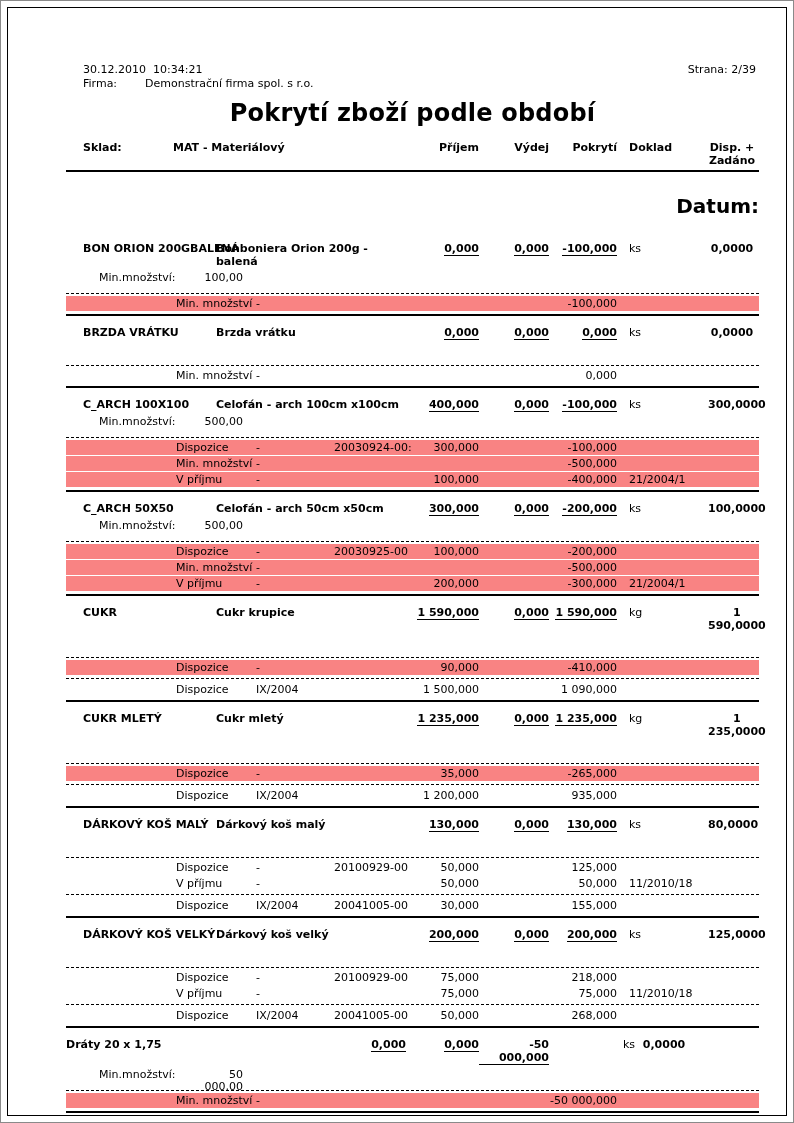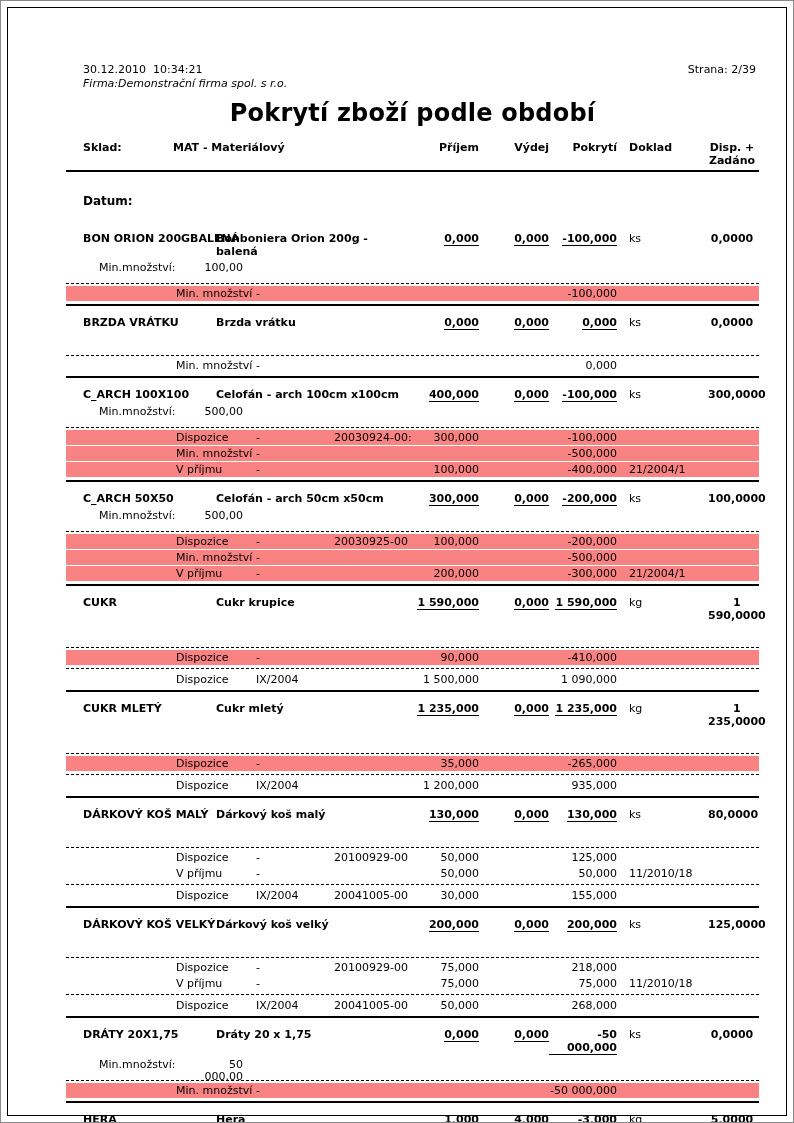--- a/index.html
+++ b/index.html
@@ -9,29 +9,29 @@
     border:1px solid #8a8a8a;
     background:#fff;
     font-family:"DejaVu Sans","Liberation Sans",sans-serif;
     font-size:11px;color:#000;
     overflow:hidden;
   }
   .frame{position:absolute;inset:6px;border:1px solid #000;pointer-events:none;}
   .content{margin-left:65px;width:693px;padding-top:34px;}
   .meta-row{display:flex;justify-content:space-between;padding:0 3px 0 17px;line-height:14px;margin-top:28px;}
   .meta-datetime{white-space:pre;}
-  .firm-row{display:flex;padding-left:17px;line-height:14px;font-style:italic;}
+  .firm-row{display:flex;gap:28px;padding-left:17px;line-height:14px;}
   .report-title{font-size:24px;font-weight:bold;text-align:center;margin:8px 0 12px;letter-spacing:.2px;}
   .cols-row{display:grid;grid-template-columns:107px 233px 73px 70px 68px 6px 85px 1fr;
     font-weight:bold;line-height:13px;margin-top:14px;}
   .cols-row .c-sklad{padding-left:17px;}
   .num,.c-prijem,.c-vydej,.c-pokryti{text-align:right;}
   .c-disp{text-align:center;padding-right:3px;}
   .header-rule{border-top:2px solid #000;margin-top:3px;}
-  .section-heading{font-size:12px;font-weight:bold;margin:22px 0 14px;padding-left:17px;}
+  .section-heading{font-size:20px;font-weight:bold;margin:22px 0 14px;padding-left:17px;text-align:right;}
   .item-row{display:grid;grid-template-columns:150px 190px 73px 70px 68px 6px 85px 1fr;
     font-weight:bold;line-height:13px;padding-top:10px;}
   .item-row .c-code{padding-left:17px;white-space:nowrap;}
   .item-row .c-unit{font-weight:normal;padding-left:6px;}
   .u{border-bottom:1px solid #000;display:inline-block;padding-bottom:0;}
   .min-row{height:19px;padding:4px 0 0 33px;display:flex;line-height:12px;}
   .min-row .min-label{width:92px;}
   .min-row .min-value{width:52px;text-align:right;}
   .dashed{border-top:1px dashed #000;margin:2px 0 2px;}
   .dashed.inner{margin:3px 0 3px;}
@@ -462,21 +462,20 @@
     <span></span>
     <span class="c-doklad"></span>
     <span></span>
   </div>
 </div>
     <div class="solid"></div>
   </div>
 
   <div class="item">
     <div class="item-row">
-      <span class="c-code">DRÁTY 20X1,75</span>
       <span class="c-name">Dráty 20 x 1,75</span>
       <span class="num"><span class="u">0,000</span></span>
       <span class="num"><span class="u">0,000</span></span>
       <span class="num"><span class="u">-50 000,000</span></span>
       <span></span>
       <span class="c-unit">ks</span>
       <span class="c-disp">0,0000</span>
     </div>
     <div class="min-row">
       <span class="min-label">Min.množství:</span>

